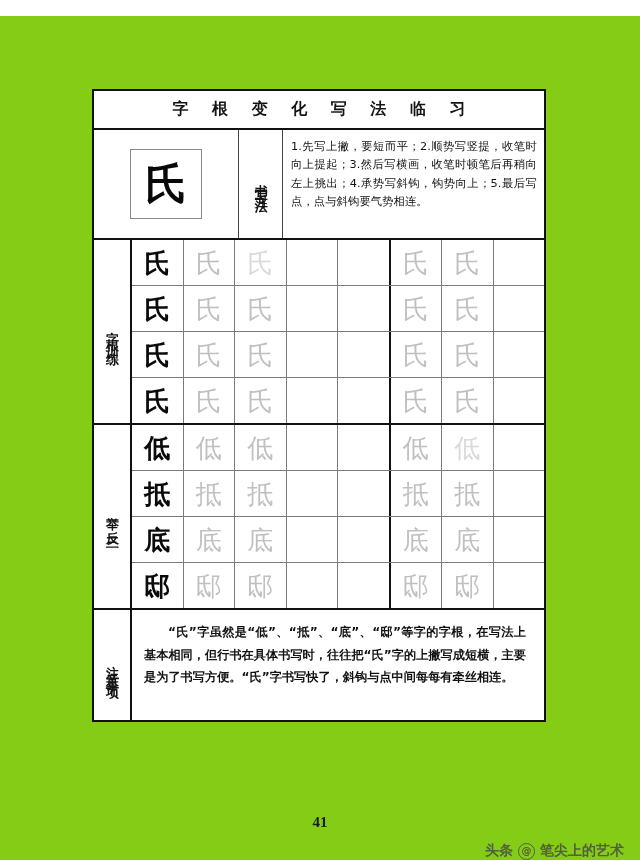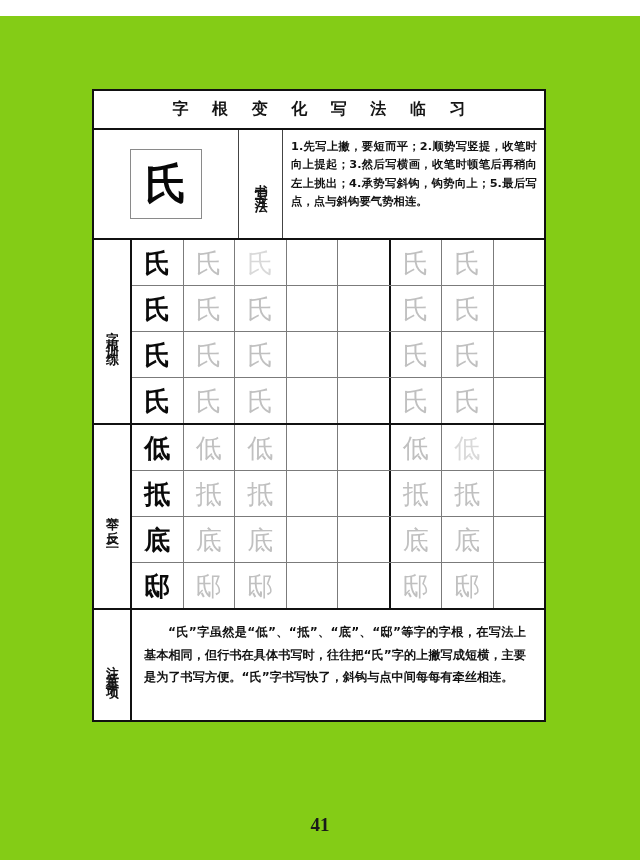--- a/index.html
+++ b/index.html
@@ -102,21 +102,21 @@
   #method-text-cell {
     flex: 1;
     padding: 8px 7px 6px 8px;
     box-sizing: border-box;
     display: flex;
     align-items: flex-start;
   }
   #method-text {
     font-size: 11.3px;
     line-height: 1.62;
-    font-weight: 700;
+    font-weight: 400;
     color: #121212;
     text-align: justify;
     letter-spacing: .1px;
   }
 
   
   .practice-section { display: flex; }
   #section-zigen { border-bottom: 2px solid #111; }
   #section-juyi  { border-bottom: 2px solid #111; }
 
@@ -191,21 +191,21 @@
     text-align: justify;
     text-indent: 24px;
   }
 
   
   #page-number {
     position: absolute;
     left: 0; right: 0;
     top: 798px;
     text-align: center;
-    font-size: 19px;
+    font-size: 15px;
     font-weight: 700;
     color: #1a1a1a;
     font-family: "Liberation Serif", serif;
   }
 
   
   #watermark {
     position: absolute;
     right: 16px;
     top: 826px;
@@ -447,15 +447,20 @@
       </div>
       <div id="notes-text-cell">
         <div id="notes-text">“氏”字虽然是“低”、“抵”、“底”、“邸”等字的字根，在写法上基本相同，但行书在具体书写时，往往把“氏”字的上撇写成短横，主要是为了书写方便。“氏”字书写快了，斜钩与点中间每每有牵丝相连。</div>
       </div>
     </div>
 
   </div>
 
   <div id="page-number">41</div>
 
+  <div id="watermark">
+    <span>头条</span>
+    <span id="watermark-at">@</span>
+    <span>笔尖上的艺术</span>
+  </div>
   <div id="wm-rule"></div>
 
 </div>
 
 </body></html>

